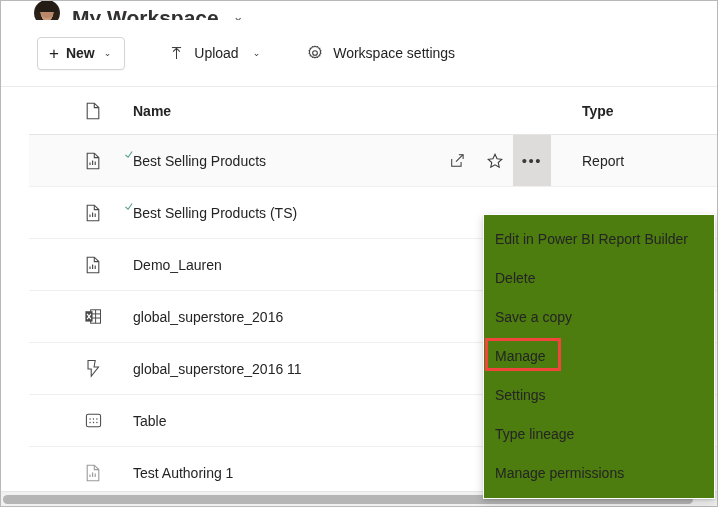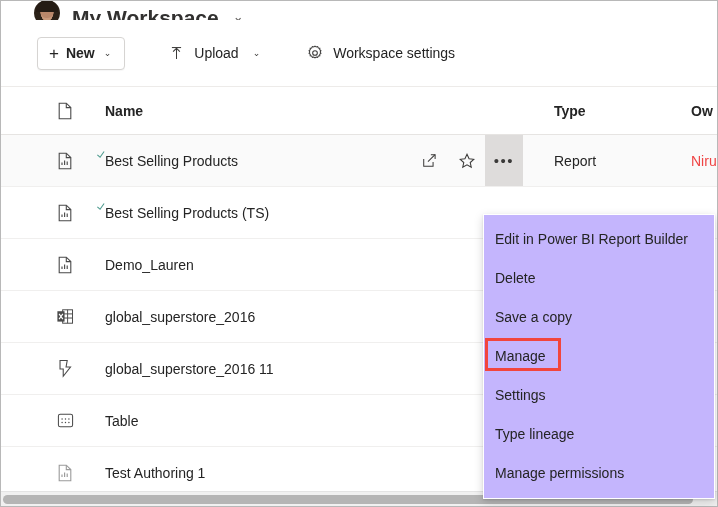--- a/index.html
+++ b/index.html
@@ -124,20 +124,21 @@
   }
   .cmd-item .chev { font-size: 9px; color: #3b3a39; margin-left: 5px; }
   .ic { display: inline-flex; align-items: center; justify-content: center; }
 
   
   .tbl {
     position: absolute;
     left: 1px; top: 88px; right: 1px; bottom: 16px;
     background: #ffffff;
     overflow: hidden;
+    padding-left: 28px;
   }
   .row {
     position: relative;
     display: flex;
     align-items: center;
     height: 52px;
     border-bottom: 1px solid #f0efee;
     padding-left: 55px;
   }
   .row.header {
@@ -218,21 +219,21 @@
     height: 52px;
     border-bottom: none;
   }
 
   
   .ctxmenu {
     position: absolute;
     left: 483px;
     top: 214px;
     width: 232px;
-    background: #c4b5fd;
+    background: #4d7c0f;
     border: 1px solid #ffffff;
     box-shadow: 0 3px 9px rgba(0,0,0,0.17), 0 0.6px 1.8px rgba(0,0,0,0.11);
     padding: 4px 0 6px 0;
     z-index: 40;
   }
   .mi {
     height: 39px;
     display: flex;
     align-items: center;
     padding-left: 11px;

